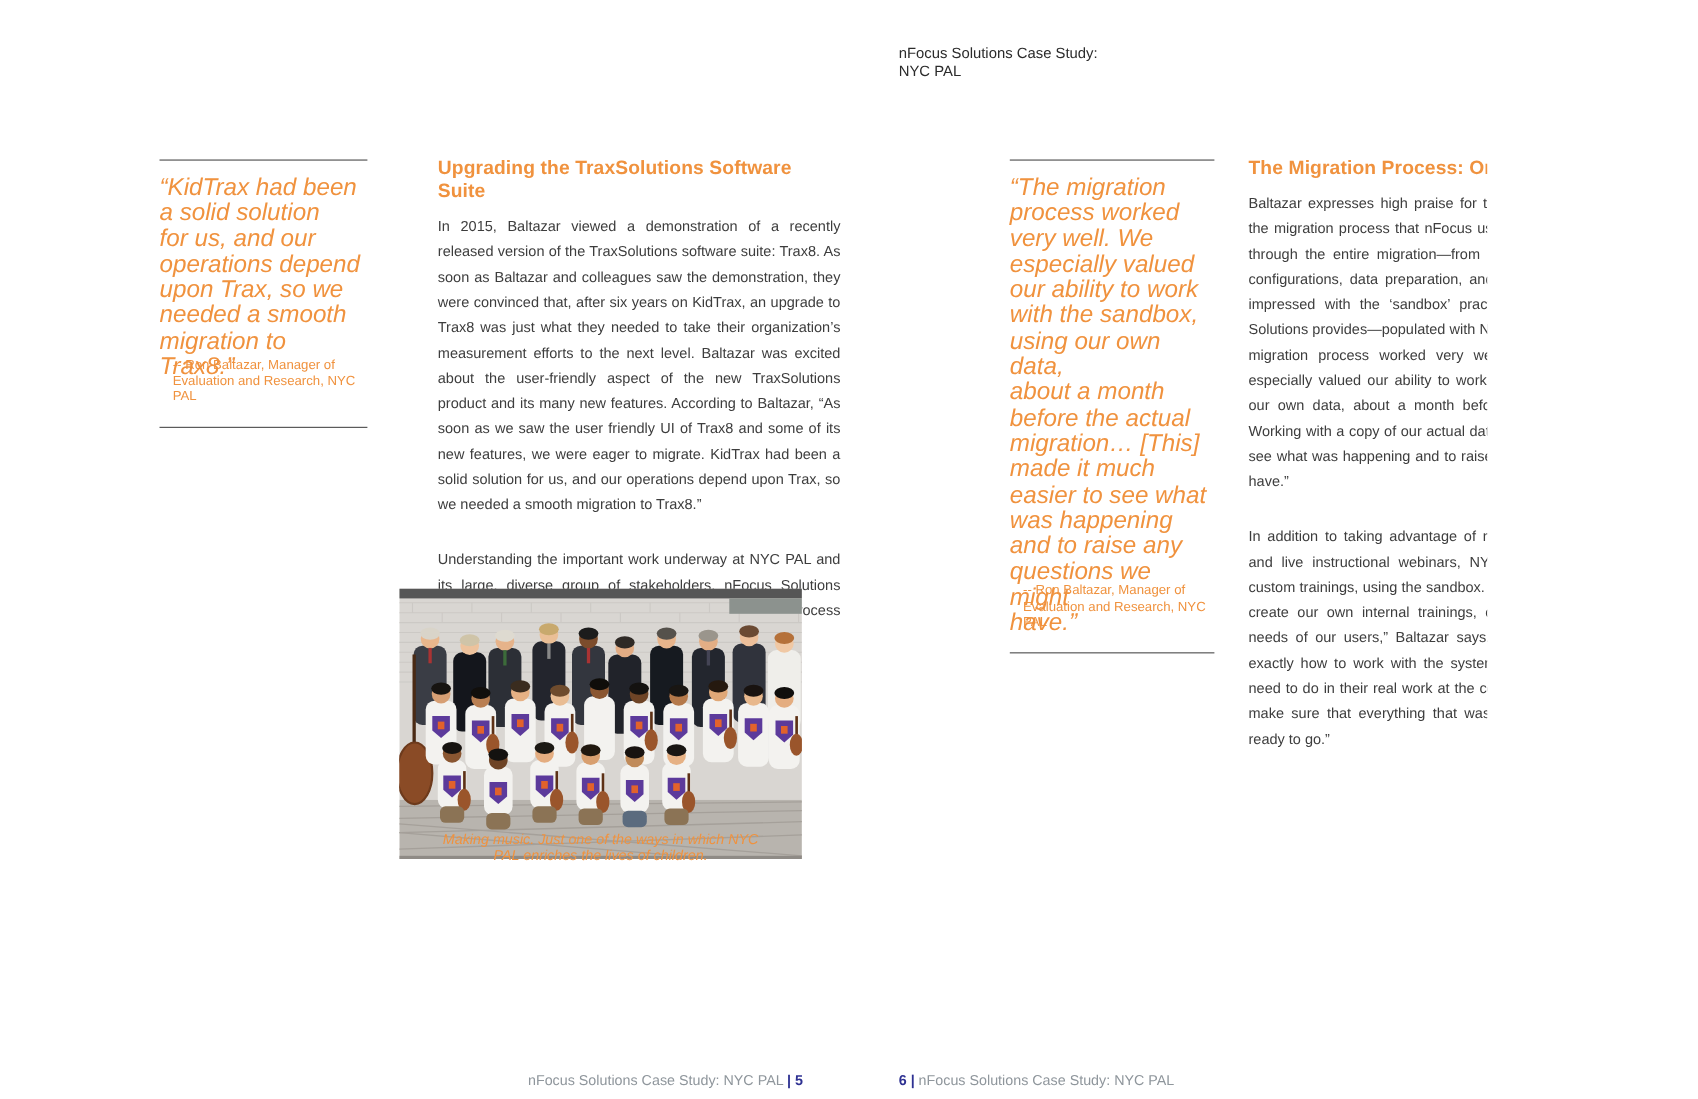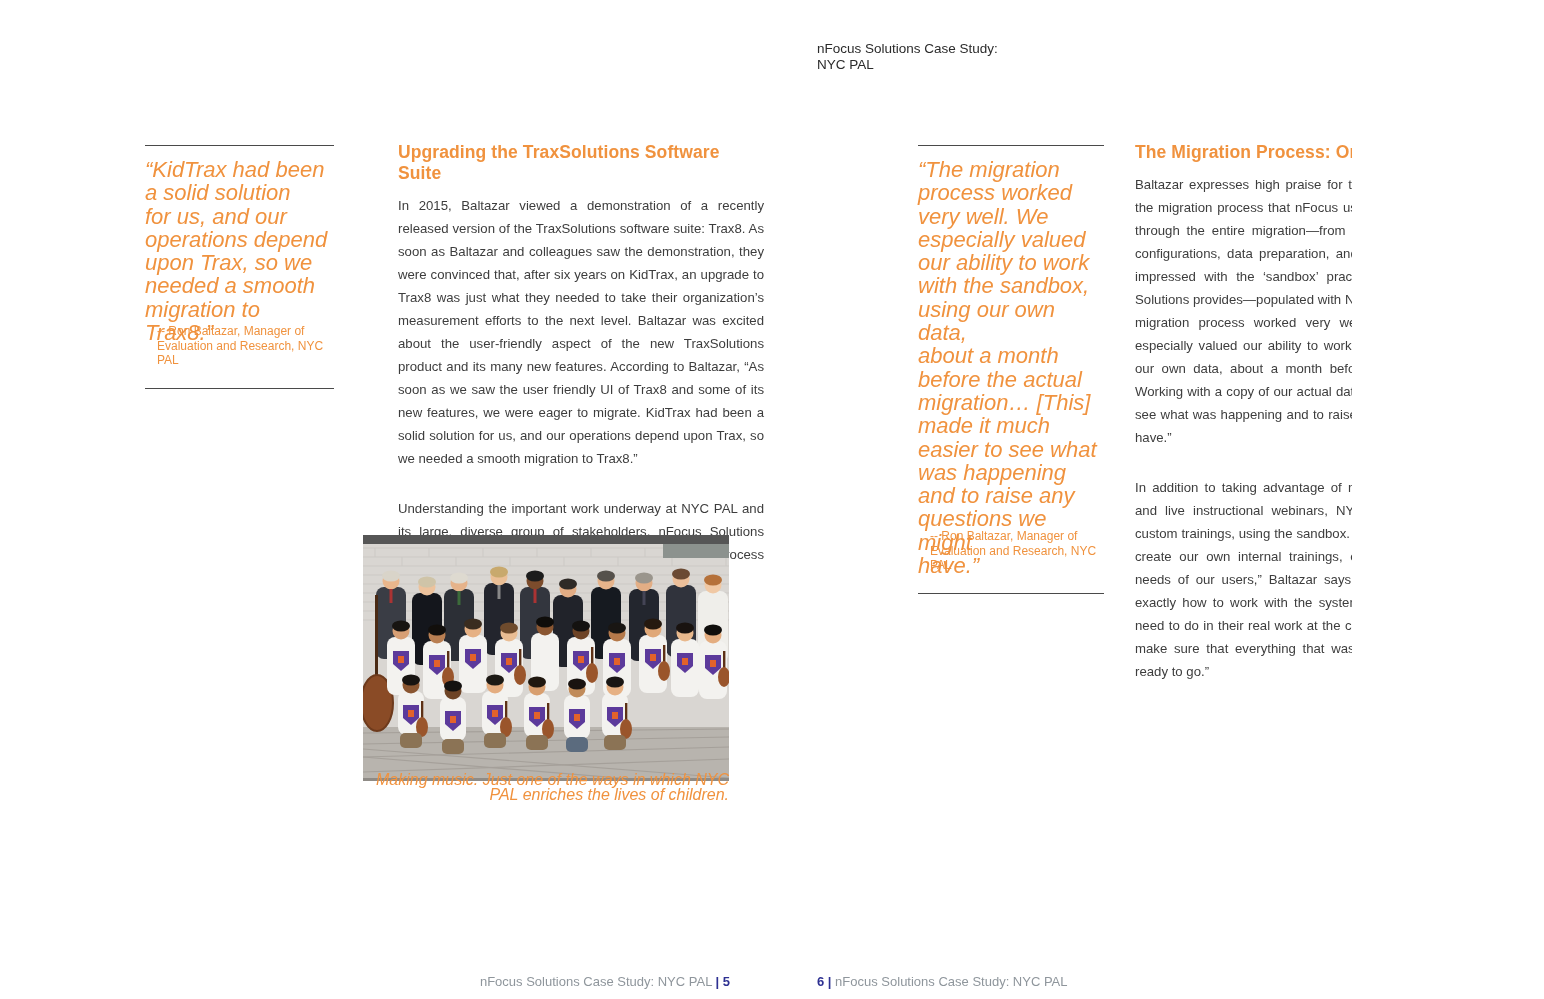--- a/index.html
+++ b/index.html
@@ -36,22 +36,22 @@
     letter-spacing:0.1px;
   }
   .article p {
     margin:0 0 27px 0; font-size:13.2px; line-height:23px; color:#3d3d3d;
     text-align:justify;
   }
   
   .photo-figure { position:absolute; left:363px; top:535px; width:366px; height:246px; margin:0; }
   .photo-figure svg { display:block; }
   .photo-caption {
-    position:absolute; left:363px; top:773px; width:366px; text-align:right;
-    font-size:16px; line-height:14.6px; font-style:italic; color:var(--accent); white-space:pre-line;
+    position:absolute; left:363px; top:756px; width:366px; text-align:center;
+    font-size:13px; line-height:14.6px; font-style:italic; color:var(--accent); white-space:pre-line;
   }
   
   .footer { position:absolute; top:974px; font-size:13px; color:#8f969c; }
   .footer.left-pg { left:363px; width:367px; text-align:right; }
   .footer.right-pg { left:817px; }
   .pnum { color:var(--navy); font-weight:bold; }
 </style>
 </head>
 <body>
 

